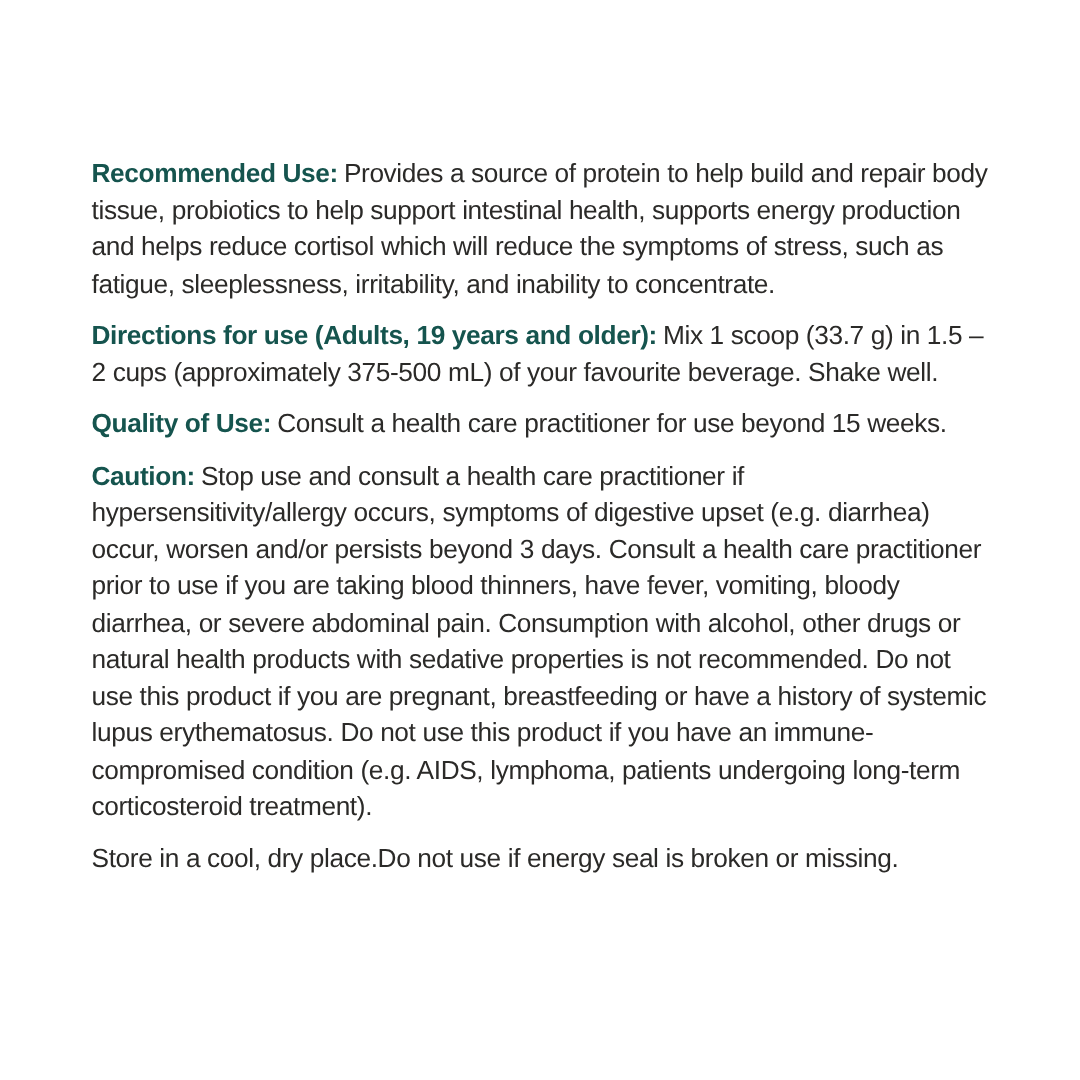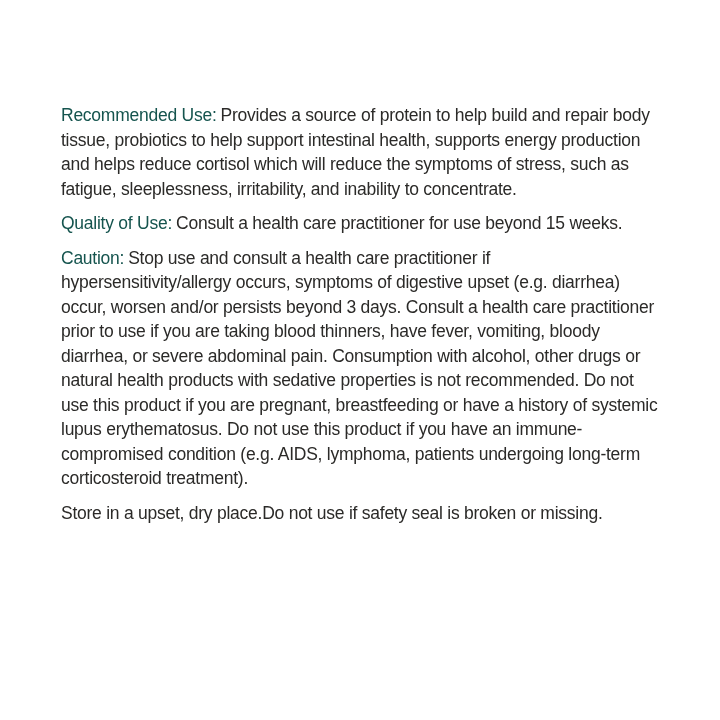--- a/index.html
+++ b/index.html
@@ -22,47 +22,50 @@
     width: 601px;
     color: #2b2a28;
     font-size: 17.5px;
     line-height: 24.5px;
     letter-spacing: -0.25px;
   }
   .para {
     margin: 0 0 10px 0;
   }
   .lead {
-    font-weight: normal;
+    font-weight: bold;
     color: #15544e;
     margin-right: 4px;
   }
   .lead:empty {
     display: none;
     margin-right: 0;
   }
 </style>
 </head>
 <body>
 
 <div class="page">
   <div class="label-text">
 
     <p class="para">
       <span class="lead">Recommended Use:</span><span>Provides a source of protein to help build and repair body tissue, probiotics to help support intestinal health, supports energy production and helps reduce cortisol which will reduce the symptoms of stress, such as fatigue, sleeplessness, irritability, and inability to concentrate.</span>
     </p>
 
+    <p class="para">
+      <span class="lead">Directions for use (Adults, 19 years and older):</span><span>Mix 1 scoop (33.7 g) in 1.5 – 2 cups (approximately 375-500 mL) of your favourite beverage. Shake well.</span>
+    </p>
 
     <p class="para">
       <span class="lead">Quality of Use:</span><span>Consult a health care practitioner for use beyond 15 weeks.</span>
     </p>
 
     <p class="para">
       <span class="lead">Caution:</span><span>Stop use and consult a health care practitioner if hypersensitivity/allergy occurs, symptoms of digestive upset (e.g. diarrhea) occur, worsen and/or persists beyond 3 days. Consult a health care practitioner prior to use if you are taking blood thinners, have fever, vomiting, bloody diarrhea, or severe abdominal pain. Consumption with alcohol, other drugs or natural health products with sedative properties is not recommended. Do not use this product if you are pregnant, breastfeeding or have a history of systemic lupus erythematosus. Do not use this product if you have an immune-compromised condition (e.g. AIDS, lymphoma, patients undergoing long-term corticosteroid treatment).</span>
     </p>
 
     <p class="para">
-      <span>Store in a upset, dry place.Do not use if safety seal is broken or missing.</span>
+      <span>Store in a cool, dry place.Do not use if energy seal is broken or missing.</span>
     </p>
 
 
   </div>
 </div>
 
 </body></html>

